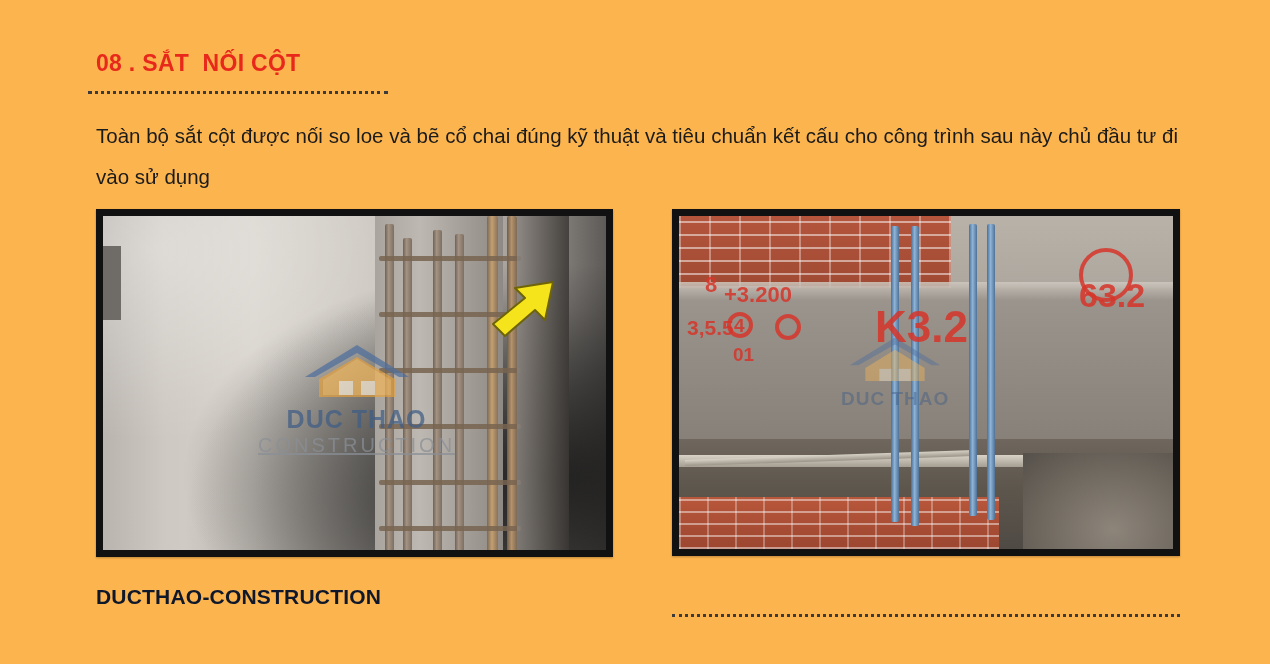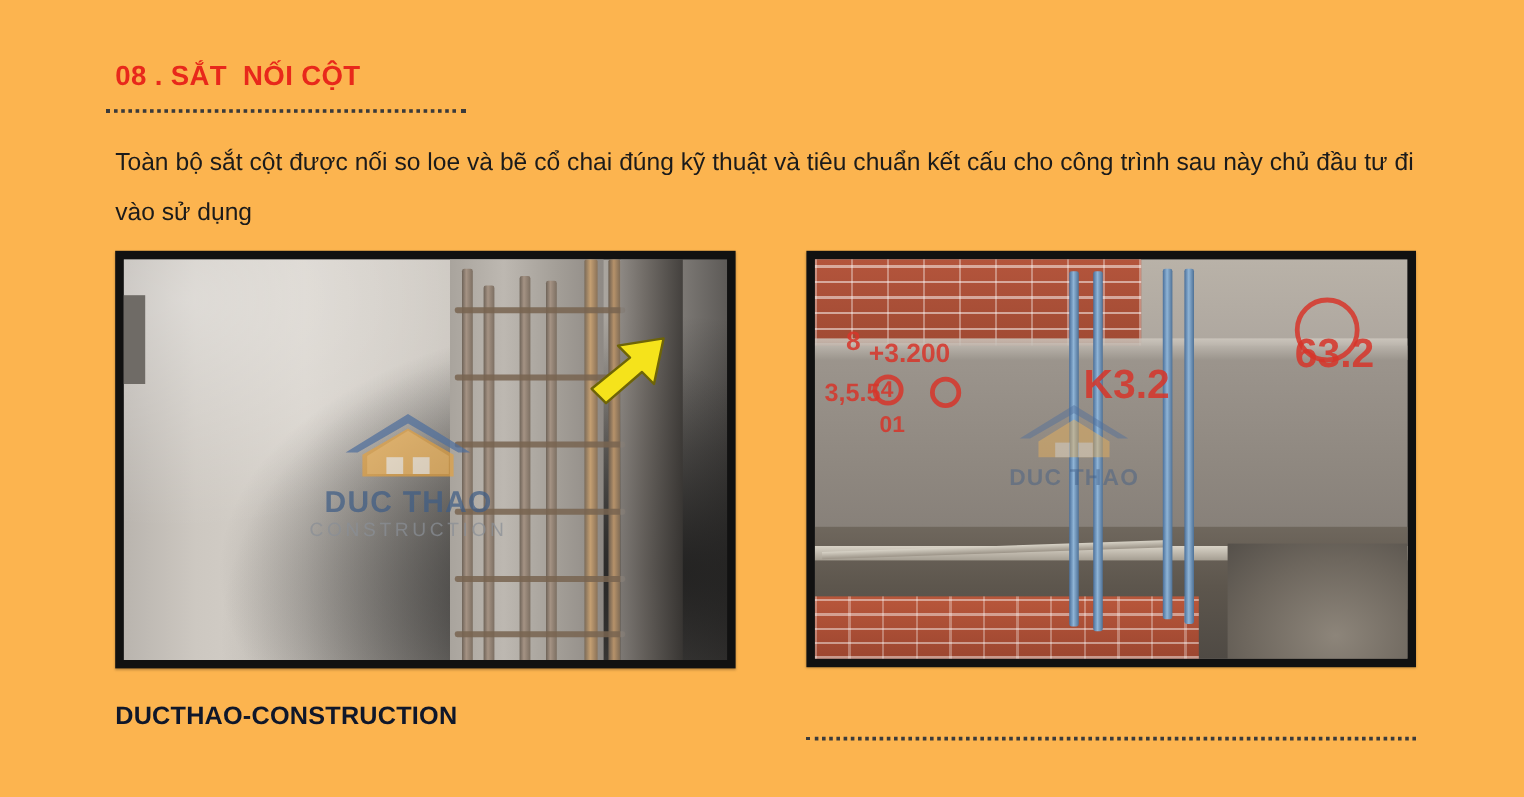--- a/index.html
+++ b/index.html
@@ -283,21 +283,21 @@
 
       <div class="logo-wm" style="left:155px; top:125px;">
         <svg width="124" height="62" viewBox="0 0 124 62">
           <polygon points="62,4 114,36 104,36 62,12 20,36 10,36" fill="#4f6f9d"></polygon>
           <polygon points="62,16 100,38 100,56 24,56 24,38" fill="#e9a23a" opacity=".9"></polygon>
           <polygon points="62,18 96,39 96,54 28,54 28,39" fill="#f0b55a"></polygon>
           <rect x="44" y="40" width="14" height="14" fill="#fff" opacity=".75"></rect>
           <rect x="66" y="40" width="14" height="14" fill="#fff" opacity=".75"></rect>
         </svg>
         <div class="logo-text" style="font-size:25px; margin-top:2px;">DUC THAO</div>
-        <div class="logo-sub" style="font-size:16px;">CONSTRUCTION</div>
+        <div class="logo-sub" style="font-size:20px;text-decoration:underline;">CONSTRUCTION</div>
       </div>
     </div>
   </div>
 
   <div class="photo" id="photo-right">
     <div class="photo-inner">
       <div class="r-sky"></div>
       <div class="r-wall"></div>
       <div class="r-brick-top"></div>
       <div class="r-concrete-band"></div>
@@ -314,21 +314,21 @@
 
       <div class="g-circle" style="left:48px; top:96px; width:26px; height:26px;"></div>
       <div class="g-circle" style="left:96px; top:98px; width:26px; height:26px;"></div>
       <div class="g-circle" style="left:400px; top:32px; width:54px; height:54px;"></div>
 
       <div class="graffiti" style="left:26px; top:56px; font-size:22px;">8</div>
       <div class="graffiti" style="left:45px; top:66px; font-size:22px;">+3.200</div>
       <div class="graffiti" style="left:8px; top:100px; font-size:21px;">3,5.5</div>
       <div class="graffiti" style="left:55px; top:99px; font-size:19px;">4</div>
       <div class="graffiti" style="left:54px; top:128px; font-size:19px;">01</div>
-      <div class="graffiti" style="left:224px; top:86px; font-size:34px;">K3.2</div>
+      <div class="graffiti" style="left:196px; top:86px; font-size:44px;">K3.2</div>
       <div class="graffiti" style="left:400px; top:60px; font-size:34px;">63.2</div>
 
       <div class="logo-wm" style="left:162px; top:118px; opacity:.45;">
         <svg width="108" height="54" viewBox="0 0 124 62">
           <polygon points="62,4 114,36 104,36 62,12 20,36 10,36" fill="#4f6f9d"></polygon>
           <polygon points="62,18 96,39 96,54 28,54 28,39" fill="#f0b55a"></polygon>
           <rect x="44" y="40" width="14" height="14" fill="#fff" opacity=".7"></rect>
           <rect x="66" y="40" width="14" height="14" fill="#fff" opacity=".7"></rect>
         </svg>
         <div class="logo-text" style="font-size:19px;">DUC THAO</div>

